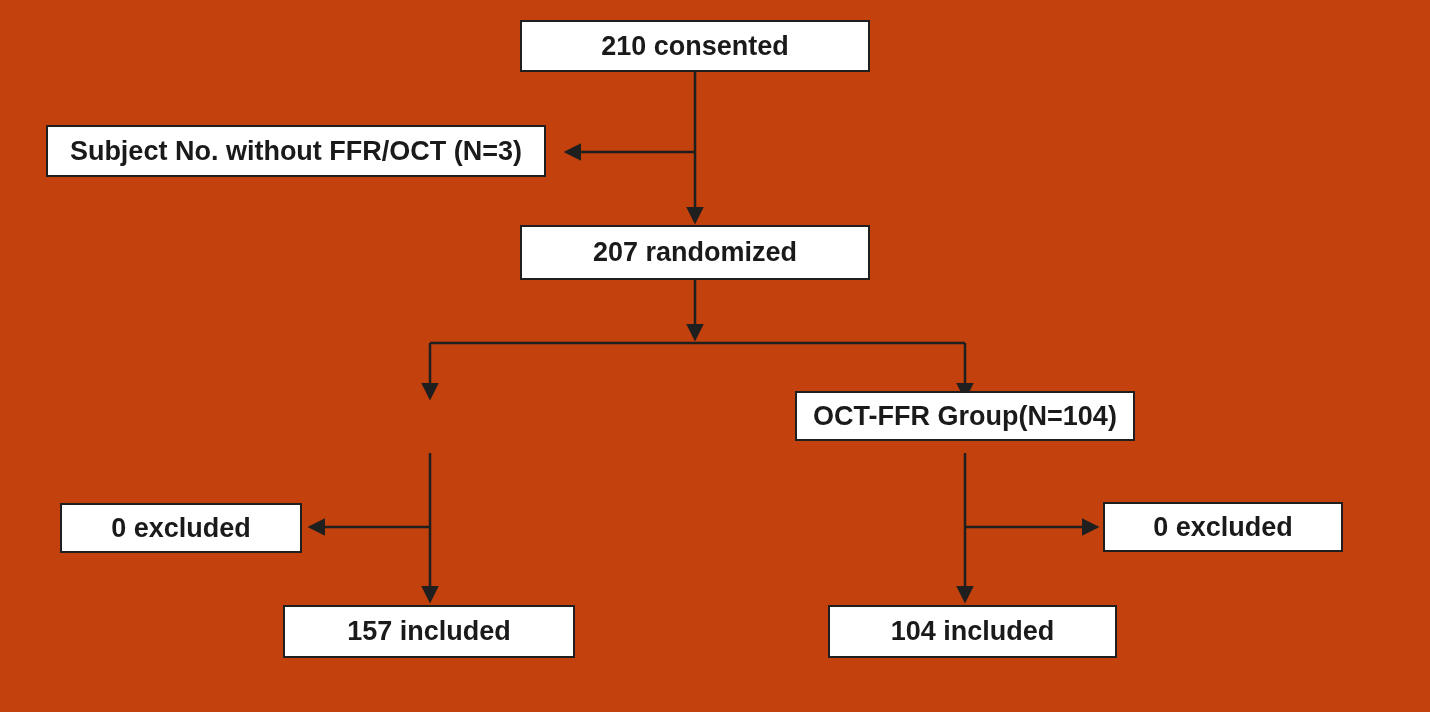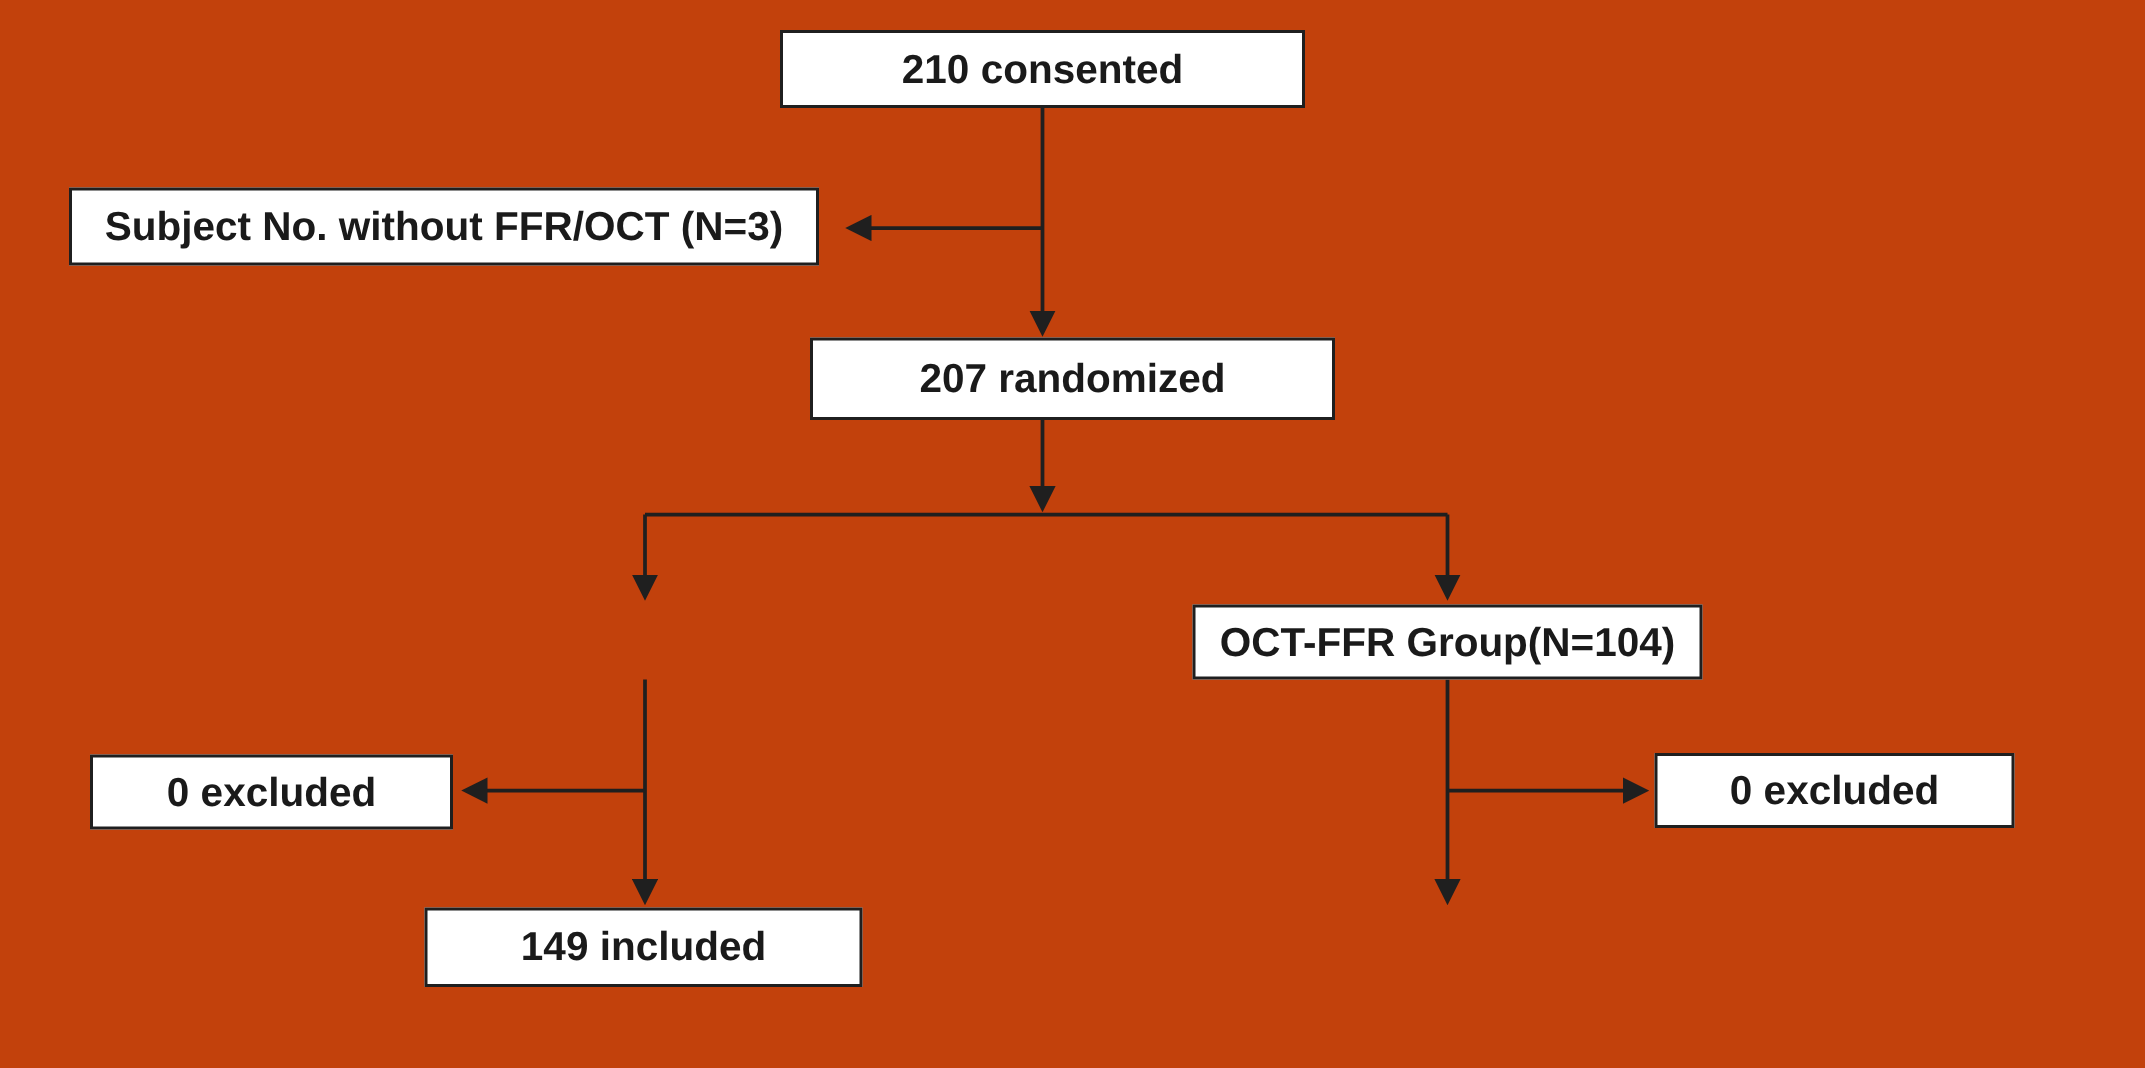--- a/index.html
+++ b/index.html
@@ -32,23 +32,23 @@
     align-items: center;
     justify-content: center;
     color: #1a1a1a;
     font-size: 27px;
     line-height: 1;
     white-space: nowrap;
   }
   
   .b-consented      { left: 520px; top: 20px;  width: 350px; height: 52px; }
   .b-noffroct       { left: 46px;  top: 125px; width: 500px; height: 52px; }
-  .b-randomized     { left: 540px; top: 225px; width: 350px; height: 55px; }
+  .b-randomized     { left: 520px; top: 225px; width: 350px; height: 55px; }
   .b-ffroct-group   { left: 262px; top: 403px; width: 336px; height: 50px; }
-  .b-octffr-group   { left: 795px; top: 403px; width: 340px; height: 50px; }
+  .b-octffr-group   { left: 795px; top: 391px; width: 340px; height: 50px; }
   .b-ffroct-excl    { left: 60px;  top: 503px; width: 242px; height: 50px; }
   .b-octffr-excl    { left: 1103px;top: 502px; width: 240px; height: 50px; }
   .b-ffroct-incl    { left: 283px; top: 605px; width: 292px; height: 53px; }
   .b-octffr-incl    { left: 828px; top: 605px; width: 289px; height: 53px; }
 </style>
 </head>
 <body>
 
 <div class="canvas">
 
@@ -101,17 +101,20 @@
 
   <div class="box b-ffroct-excl">
     <span>0 excluded</span>
   </div>
 
   <div class="box b-octffr-excl">
     <span>0 excluded</span>
   </div>
 
   <div class="box b-ffroct-incl">
-    <span>149 included</span>
+    <span>157 included</span>
   </div>
 
+  <div class="box b-octffr-incl">
+    <span>104 included</span>
+  </div>
 
 </div>
 
 </body></html>

